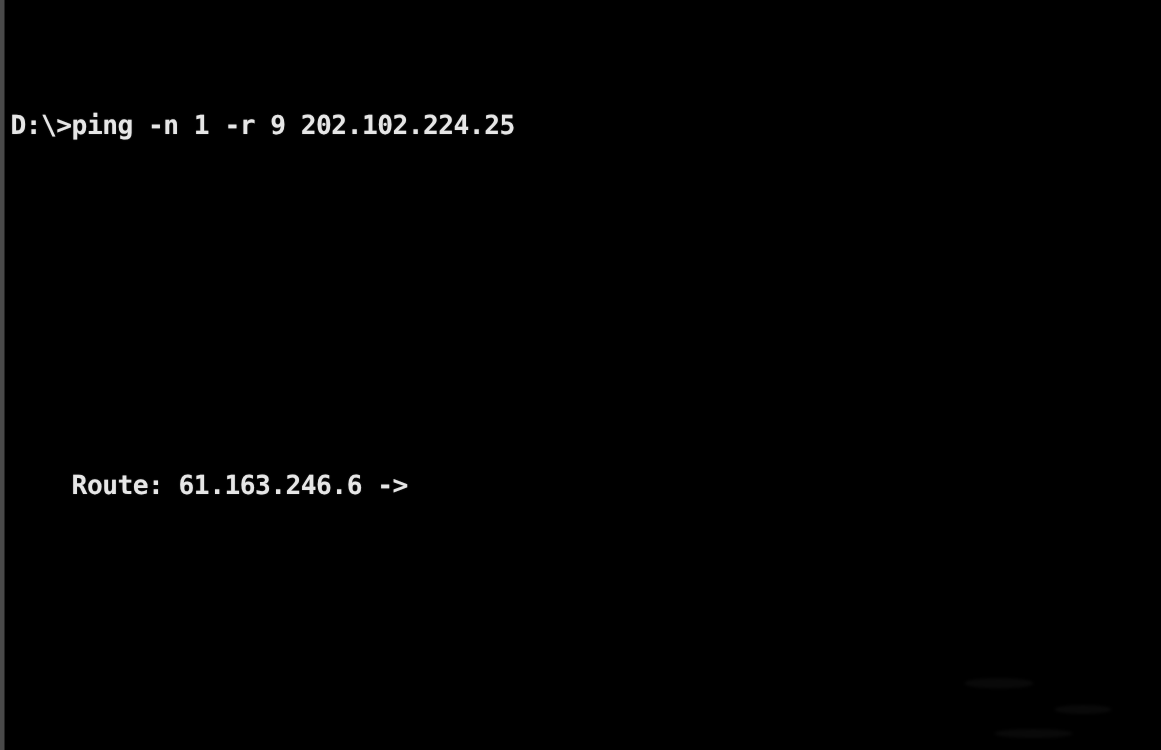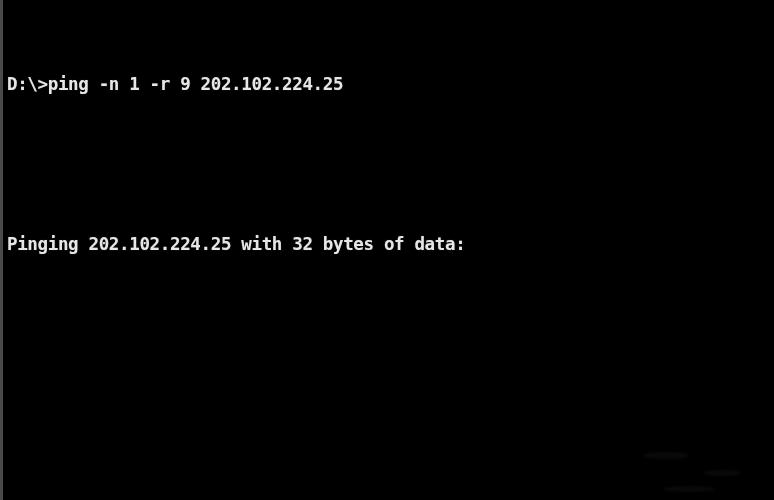--- a/index.html
+++ b/index.html
@@ -46,22 +46,22 @@
     filter: blur(1px);
   }
 </style>
 </head>
 <body>
 
 <div id="console">
   <div class="screen">
     <div class="line">D:\&gt;ping -n 1 -r 9 202.102.224.25</div>
     <div class="line blank"></div>
-    <div class="line">Pinging 202.102.224.25 with 32 bytes of data:</div>
     <div class="line blank"></div>
+    <div class="line">    Route: 61.163.246.6 -&gt;</div>
     
     
     
     
     
     
     
     
     
     

